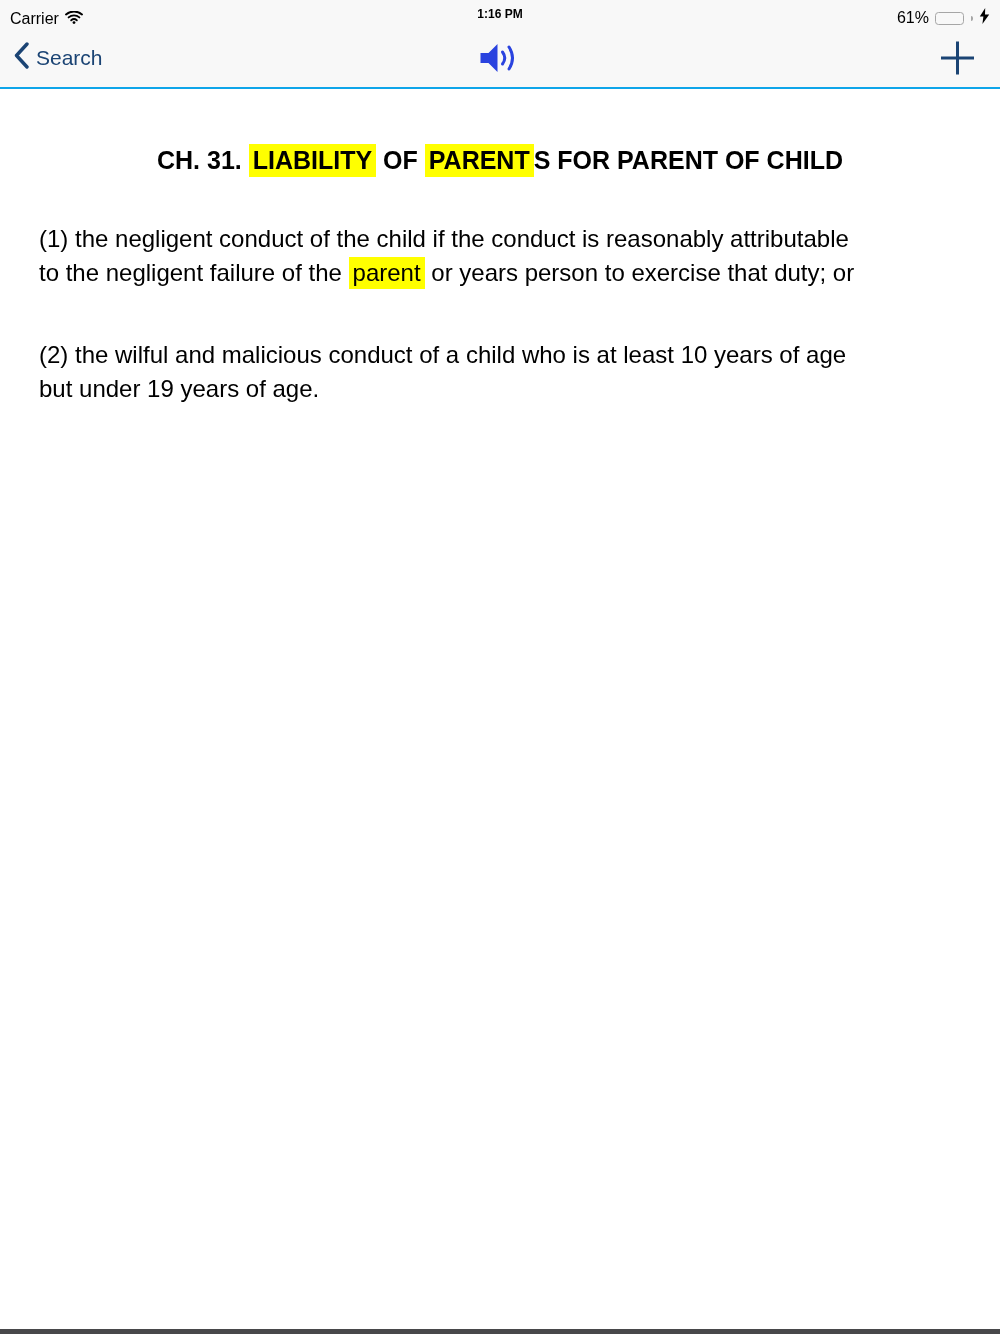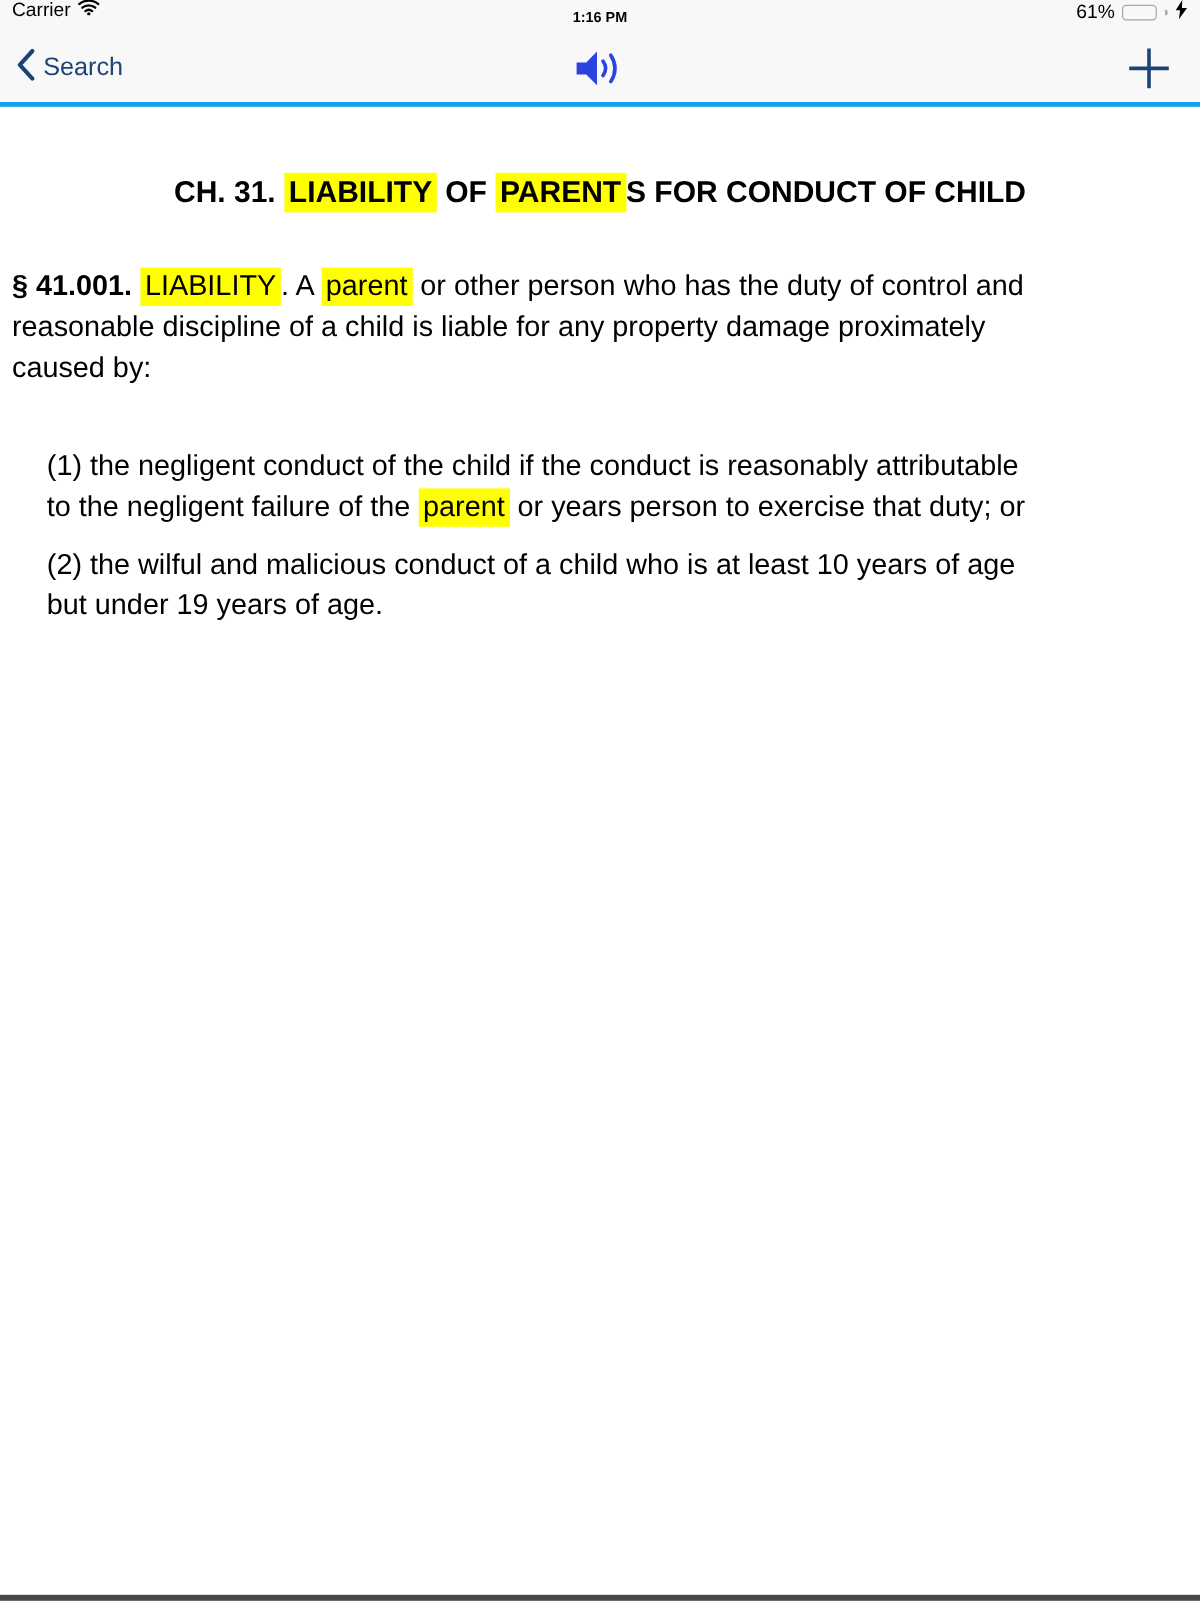--- a/index.html
+++ b/index.html
@@ -9,21 +9,21 @@
     background: #ffffff;
     color: #000000;
     position: relative;
     overflow: hidden;
   }
 
   
   .statusbar {
     position: absolute; top: 0; left: 0; width: 1000px; height: 28px;
     background: #f8f8f8;
-    display: flex; align-items: flex-start; justify-content: space-between;
+    display: flex; align-items: flex-end; justify-content: space-between;
     padding: 0 10px;
     font-size: 16px;
   }
   .sb-left, .sb-right { display: flex; align-items: center; gap: 6px; }
   .sb-time {
     position: absolute; left: 50%; top: 50%; transform: translate(-50%, -50%);
     font-weight: 600; font-size: 12px;
   }
   .battery-shell {
     width: 29px; height: 13px;
@@ -34,21 +34,21 @@
   .battery-fill { width: 100%; height: 100%; border-radius: 1.5px; background: var(--battery); }
   .battery-nub {
     width: 2px; height: 5px; background: #a6a6a6;
     border-radius: 0 2px 2px 0; margin-left: 1px;
   }
 
   
   .navbar {
     position: absolute; top: 28px; left: 0; width: 1000px; height: 61px;
     background: #f8f8f8;
-    border-bottom: 4px solid #0ea5e9;
+    border-bottom: 2px solid #0ea5e9;
   }
   .back-button {
     position: absolute; left: 14px; top: 50%; transform: translateY(-50%);
     display: flex; align-items: center; gap: 7px;
     color: var(--tint); font-size: 21px; cursor: pointer;
   }
   .speak-button {
     position: absolute; left: 50%; top: 50%; transform: translate(-50%, -50%);
     cursor: pointer; line-height: 0;
   }
@@ -135,25 +135,22 @@
     <span>
       <svg width="37" height="37" viewBox="0 0 37 37">
         <line x1="18.5" y1="2" x2="18.5" y2="35" stroke="var(--tint)" stroke-width="3"></line>
         <line x1="2" y1="18.5" x2="35" y2="18.5" stroke="var(--tint)" stroke-width="3"></line>
       </svg>
     </span>
   </div>
 </div>
 
 <div class="document">
-  <h1 class="doc-title"><span>CH. 31. </span><span class="hl">LIABILITY</span><span> OF </span><span class="hl">PARENT</span><span>S FOR CONDUCT OF CHILD</span></h1>
+  <h1 class="doc-title"><span>CH. 31. </span><span class="hl">LIABILITY</span><span> OF </span><span class="hl">PARENT</span><span>S FOR PARENT OF CHILD</span></h1>
   <div id="paragraphs">
-      <div class="para"><span class="b">§ 41.001.</span><span> </span><span class="hl">LIABILITY</span><span>. A </span><span class="hl">parent</span><span> or other person who has the duty of control and
-reasonable discipline of a child is liable for any property damage proximately
-caused by:</span></div>
       <div class="para indent"><span>(1) the negligent conduct of the child if the conduct is reasonably attributable
 to the negligent failure of the </span><span class="hl">parent</span><span> or years person to exercise that duty; or</span></div>
       <div class="para indent"><span>(2) the wilful and malicious conduct of a child who is at least 10 years of age
 but under 19 years of age.</span></div>
     </div>
 </div>
 
 <div class="bottom-bar"></div>
 
 </body></html>

